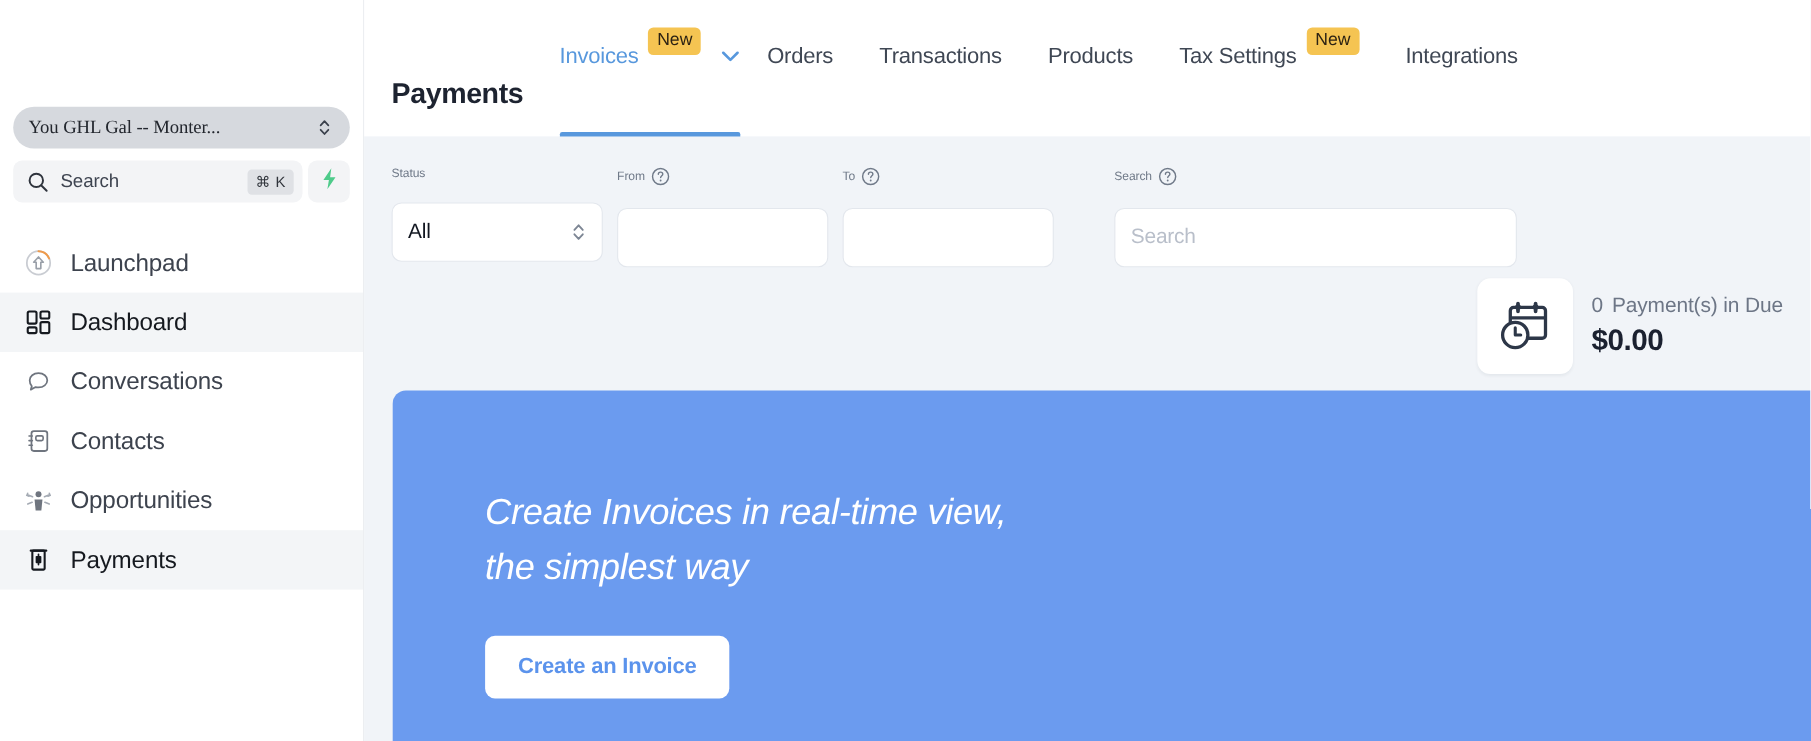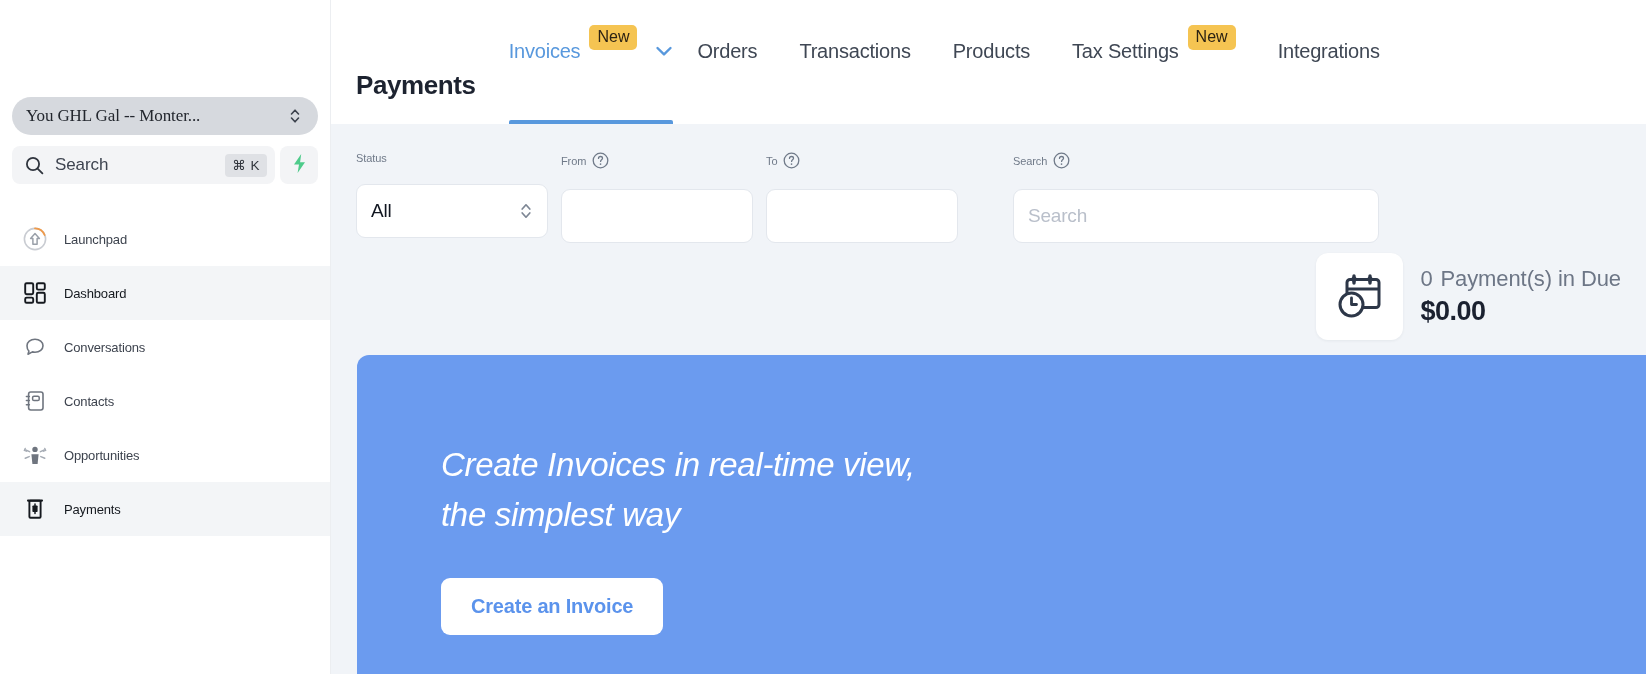--- a/index.html
+++ b/index.html
@@ -77,21 +77,21 @@
   .nav-item {
     height: 54px;
     display: flex; align-items: center;
     gap: 16px;
     padding-left: 22px;
     cursor: pointer;
     position: relative;
   }
   .nav-item .ico { width: 26px; height: 26px; flex: 0 0 26px; display: flex; align-items: center; justify-content: center; }
   .nav-item .lbl {
-    font-size: 13px;
+    font-size: 22px;
     color: #3d434e;
     letter-spacing: -0.15px;
   }
   .nav-item.active { background: #f3f5f7; }
   .nav-item.active .lbl { color: #15191f; font-weight: 500; }
 
   
   .main { flex: 1; height: 674px; position: relative; background: #f1f4f8; overflow: hidden; }
 
   .topbar {
@@ -192,21 +192,21 @@
     display: flex; align-items: center; gap: 17px;
   }
   .due-icon {
     width: 87px; height: 87px;
     background: #ffffff;
     border-radius: 12px;
     display: flex; align-items: center; justify-content: center;
     box-shadow: 0 1px 3px rgba(20,30,50,.06);
   }
   .due-text { display: flex; flex-direction: column; gap: 4px; }
-  .due-line1 { font-size: 22px; color: #6d7686; letter-spacing: -0.1px; white-space: nowrap; }
+  .due-line1 { font-size: 19px; color: #6d7686; letter-spacing: -0.1px; white-space: nowrap; }
   .due-line1 .cnt { color: #6d7686; margin-right: 8px; }
   .due-amt { font-size: 27px; color: #1b2130; font-weight: 700; letter-spacing: -0.5px; }
 
   
   .banner {
     position: absolute;
     left: 26px; top: 355px;
     width: 1289px; height: 319px;
     background: #6b9bef;
     border-top-left-radius: 12px;

